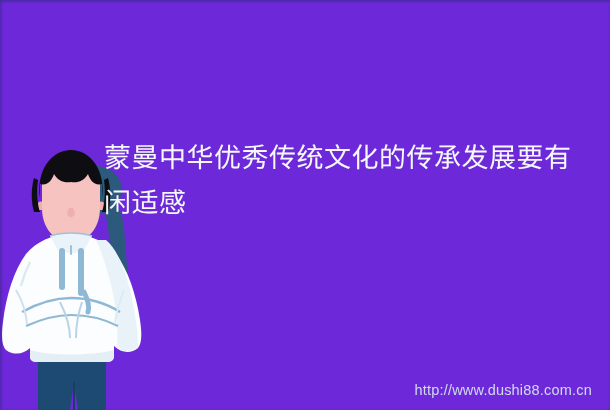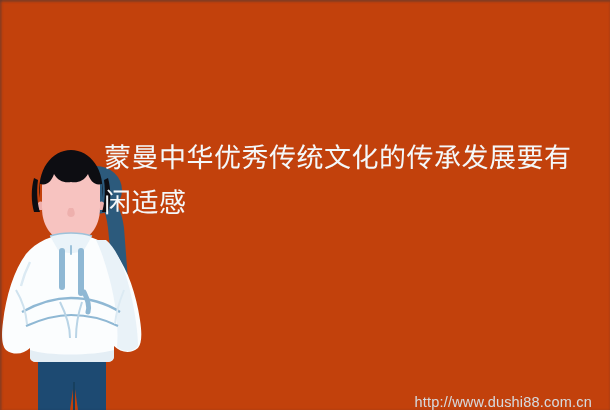--- a/index.html
+++ b/index.html
@@ -10,21 +10,21 @@
   }
   body {
     font-family: "Liberation Sans", "DejaVu Sans", sans-serif;
   }
 
   #banner {
     position: relative;
     width: 610px;
     height: 410px;
     overflow: hidden;
-    background: #c2410c;
+    background: #6d28d9;
   }
 
   
   #banner-rim {
     position: absolute;
     inset: 0;
     box-shadow: inset 0 2px 2px rgba(18,52,78,0.30),
                 inset 2px 0 2px rgba(18,52,78,0.22);
     pointer-events: none;
     z-index: 6;
@@ -42,21 +42,21 @@
     line-height: 45px;
     letter-spacing: 0.5px;
     font-weight: 400;
     white-space: pre-wrap;
   }
 
   
   #watermark {
     position: absolute;
     right: 18px;
-    bottom: 0;
+    bottom: 12px;
     z-index: 5;
     color: #d7e6ef;
     font-size: 14.5px;
     letter-spacing: 0.2px;
     opacity: 0.93;
   }
 
   
   #figure {
     position: absolute;

